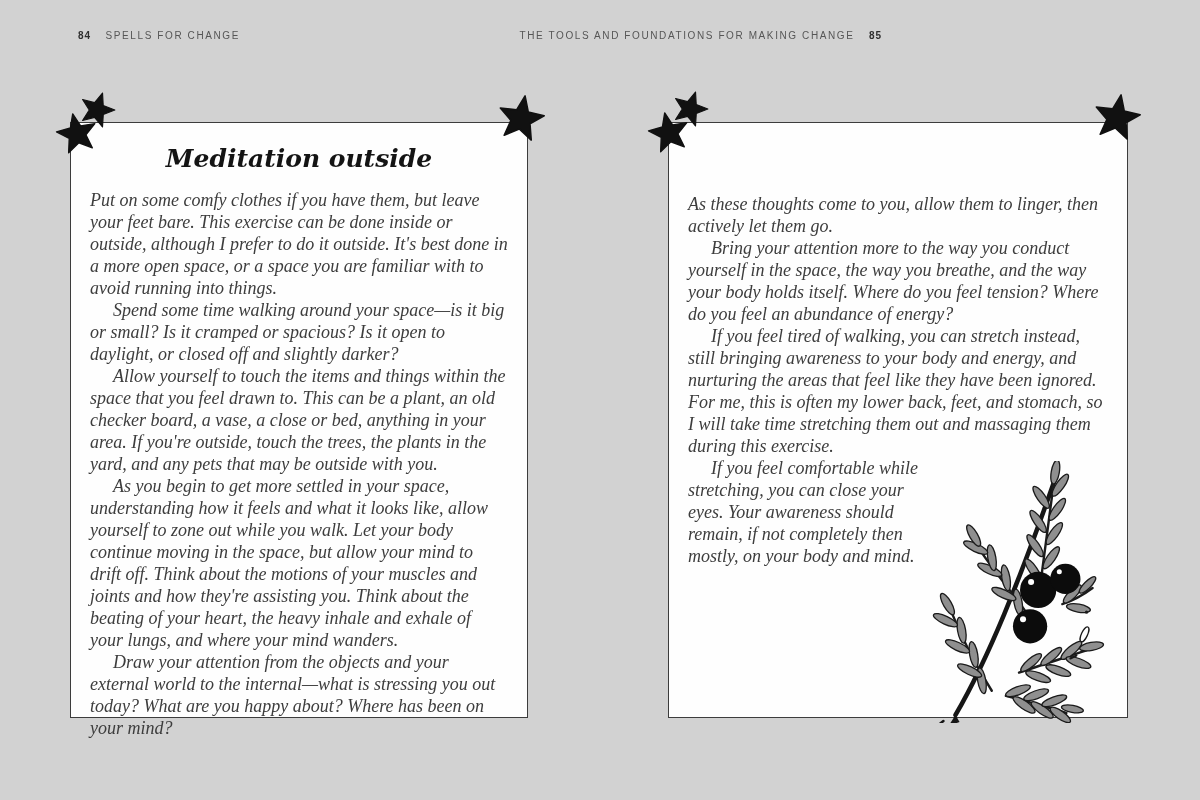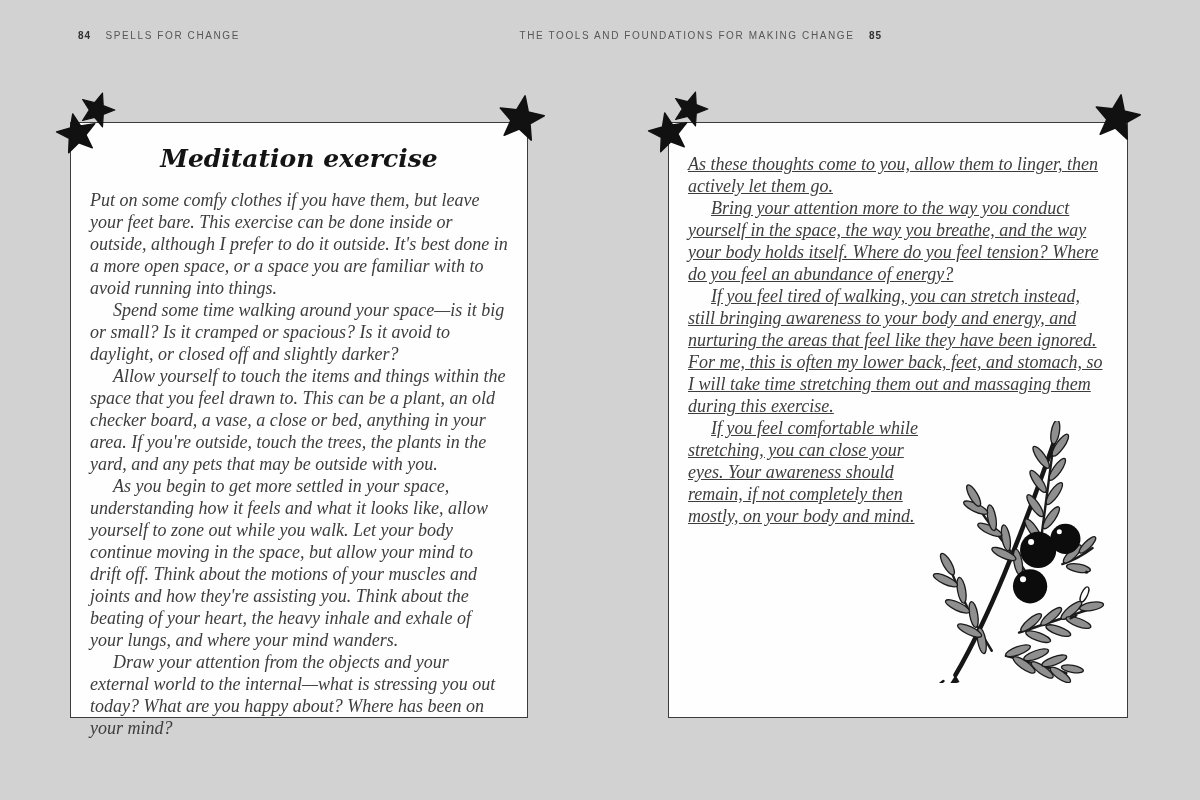--- a/index.html
+++ b/index.html
@@ -45,21 +45,21 @@
     letter-spacing:0px;
   }
 
   .body-text{
     margin:0 19px;
     font-style:italic;
     font-size:18px;line-height:22px;
     color:#3d3d3d;
     text-align:left;
   }
-  .right-page .body-text{padding-top:30px;text-decoration:underline;}
+  .right-page .body-text{padding-top:70px;}
   .body-text p{margin:0;}
   .body-text p.indent{text-indent:23px;}
 
   
   .star{position:absolute;z-index:3;}
   .star svg{display:block;}
 
   
   .illustration{
     float:right;
@@ -77,24 +77,24 @@
   <div class="running-head left">
     <span class="folio">84</span>
     <span>SPELLS FOR CHANGE</span>
   </div>
   <div class="running-head right">
     <span>THE TOOLS AND FOUNDATIONS FOR MAKING CHANGE</span>
     <span class="folio">85</span>
   </div>
 
   <section class="page left-page">
-    <h1 class="page-title">Meditation exercise</h1>
+    <h1 class="page-title">Meditation outside</h1>
     <div class="body-text">
       <p>Put on some comfy clothes if you have them, but leave your feet bare. This exercise can be done inside or outside, although I prefer to do it outside. It's best done in a more open space, or a space you are familiar with to avoid running into things.</p>
-      <p class="indent">Spend some time walking around your space—is it big or small? Is it cramped or spacious? Is it avoid to daylight, or closed off and slightly darker?</p>
+      <p class="indent">Spend some time walking around your space—is it big or small? Is it cramped or spacious? Is it open to daylight, or closed off and slightly darker?</p>
       <p class="indent">Allow yourself to touch the items and things within the space that you feel drawn to. This can be a plant, an old checker board, a vase, a close or bed, anything in your area. If you're outside, touch the trees, the plants in the yard, and any pets that may be outside with you.</p>
       <p class="indent">As you begin to get more settled in your space, understanding how it feels and what it looks like, allow yourself to zone out while you walk. Let your body continue moving in the space, but allow your mind to drift off. Think about the motions of your muscles and joints and how they're assisting you. Think about the beating of your heart, the heavy inhale and exhale of your lungs, and where your mind wanders.</p>
       <p class="indent">Draw your attention from the objects and your external world to the internal—what is stressing you out today? What are you happy about? Where has been on your mind?</p>
     </div>
   </section>
 
   <section class="page right-page">
     <div class="body-text">
       <p>As these thoughts come to you, allow them to linger, then actively let them go.</p>
       <p class="indent">Bring your attention more to the way you conduct yourself in the space, the way you breathe, and the way your body holds itself. Where do you feel tension? Where do you feel an abundance of energy?</p>

